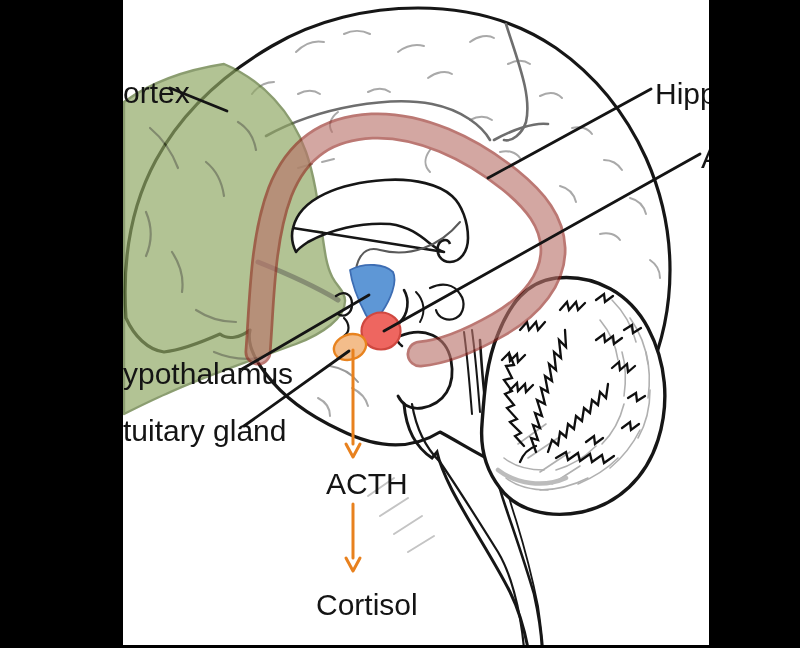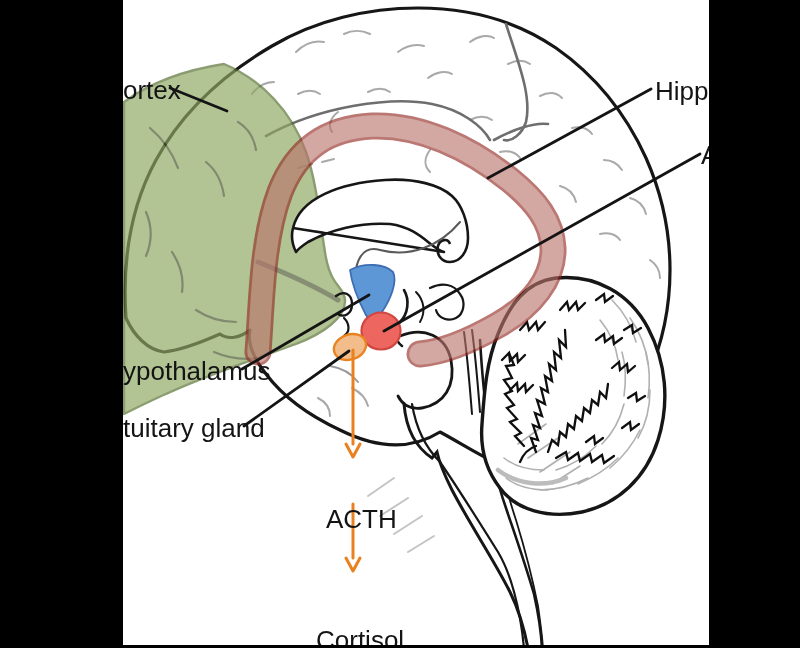--- a/index.html
+++ b/index.html
@@ -1,21 +1,21 @@
 <!DOCTYPE html>
 <html><head>
 <meta charset="utf-8">
 <style>
   html,body{margin:0;padding:0;background:#000;}
   #stage{position:relative;width:800px;height:648px;background:#000;overflow:hidden;
          font-family:"Liberation Sans",sans-serif;}
   #canvas-white{position:absolute;left:123px;top:0;width:586px;height:645px;background:#fff;}
   #art{position:absolute;left:0;top:0;z-index:2;}
-  .lbl{position:absolute;z-index:3;font-size:26px;color:#141414;white-space:nowrap;line-height:1.1;}
-  .lbl-center{text-align:left;margin-top:38px;}
+  .lbl{position:absolute;z-index:3;font-size:30px;color:#141414;white-space:nowrap;line-height:1.1;}
+  .lbl-center{text-align:left;}
   .border-mask{position:absolute;background:#000;z-index:4;}
   #border-left{left:0;top:0;width:123px;height:648px;}
   #border-right{left:709px;top:0;width:91px;height:648px;}
   #border-bottom{left:0;top:645px;width:800px;height:3px;}
 </style>
 </head>
 <body>
 
 <div id="stage">
 

